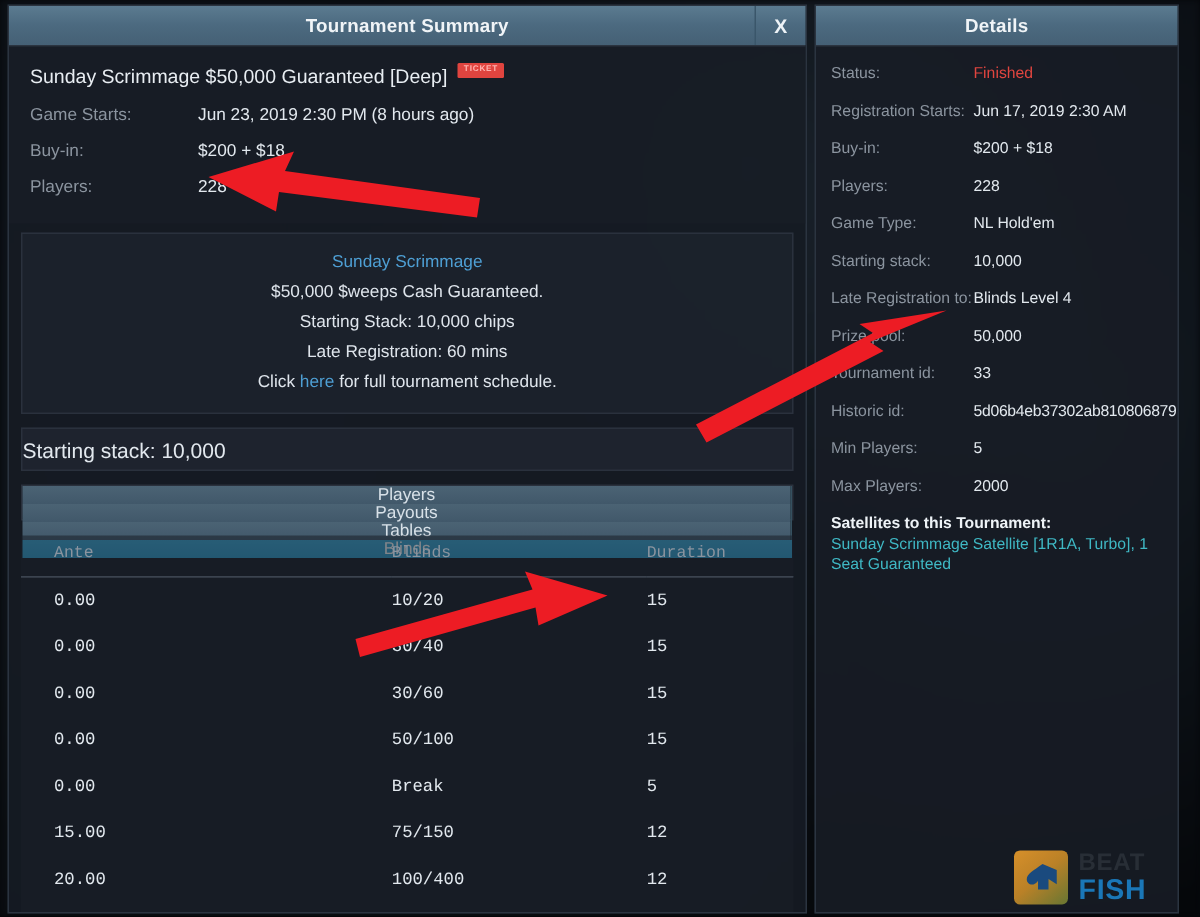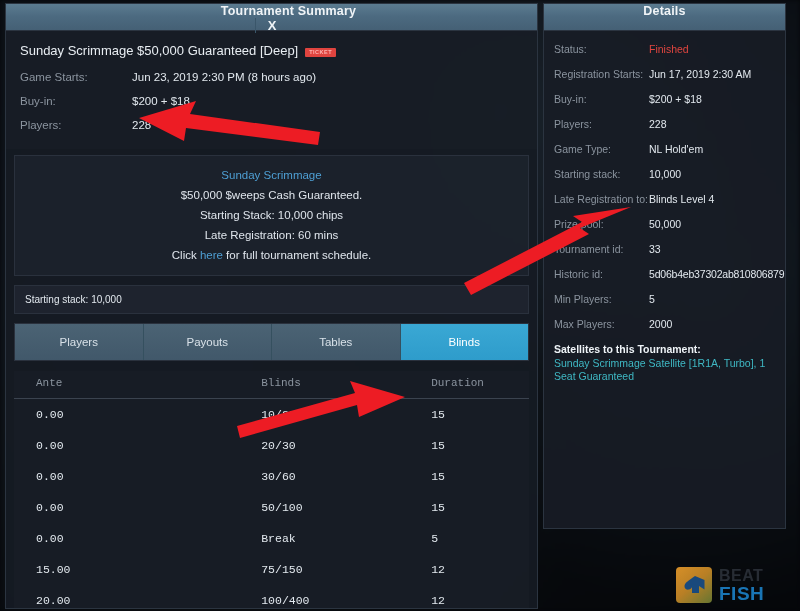--- a/index.html
+++ b/index.html
@@ -44,21 +44,20 @@
     flex-direction: column;
   }
 
   .titlebar {
     position: relative;
     height: 27px;
     background: linear-gradient(180deg, #5b7b90 0%, #4c6a80 48%, #456075 100%);
     border-bottom: 1px solid #2b3440;
     display: flex;
     align-items: center;
-    flex-direction: column;
   }
   .titlebar-text {
     flex: 1;
     text-align: center;
     font-size: 12.5px;
     font-weight: bold;
     color: #f0f4f7;
     letter-spacing: .2px;
     padding-left: 34px;
   }
@@ -78,21 +77,21 @@
   
   .info-head {
     padding: 12px 14px 6px 14px;
     background: rgba(26,31,40,0.55);
   }
   .tourney-name {
     font-size: 13px;
     color: #e8edf2;
     margin-bottom: 13px;
     display: flex;
-    align-items: flex-end;
+    align-items: flex-start;
     gap: 7px;
   }
   .ticket-badge {
     display: inline-block;
     background: #e0443f;
     color: #ffb3b0;
     font-size: 5.5px;
     font-weight: bold;
     letter-spacing: .5px;
     padding: 2px 4px 2px 4px;
@@ -136,31 +135,31 @@
   .desc-link { color: #4e9fd4; cursor: pointer; }
 
   
   .stack-strip {
     margin: 9px 8px 0 8px;
     background: rgba(32,38,48,0.85);
     border: 1px solid #2a313d;
     height: 29px;
     display: flex;
     align-items: center;
-    padding-left: 10px;
-    font-size: 10px;
+    font-size: 14px;
     color: #e2e8ee;
   }
 
   
   .tabs {
     margin: 9px 8px 0 8px;
     display: flex;
-    height: 38px;
+    height: 24px;
     border: 1px solid #2a313d;
+    flex-direction: column;
   }
   .tab {
     flex: 1;
     display: flex;
     align-items: center;
     justify-content: center;
     font-size: 11.5px;
     color: #d8e1e8;
     background: linear-gradient(180deg, #4b6374 0%, #41586a 100%);
     border-right: 1px solid #35505f;
@@ -195,21 +194,21 @@
     padding: 9px 0 9px 0;
   }
   .col-ante  { width: 48%; padding-left: 22px !important; }
   .col-blind { width: 33%; }
   .col-dur   { width: 19%; }
 
   
   .details-window {
     position: absolute;
     left: 543px; top: 3px;
-    width: 243px; height: 526px;
+    width: 243px; height: 606px;
     background: rgba(24,29,38,0.88);
     border: 1px solid #2b3440;
     display: flex;
     flex-direction: column;
   }
   .details-body {
     padding: 12px 0 0 0;
     flex: 1;
   }
   .d-row {
@@ -337,21 +336,21 @@
           </tr>
         </thead>
         <tbody>
           <tr>
             <td class="col-ante">0.00</td>
             <td class="col-blind">10/20</td>
             <td class="col-dur">15</td>
           </tr>
           <tr>
             <td class="col-ante">0.00</td>
-            <td class="col-blind">20/30</td>
+            <td class="col-blind">30/40</td>
             <td class="col-dur">15</td>
           </tr>
           <tr>
             <td class="col-ante">0.00</td>
             <td class="col-blind">30/60</td>
             <td class="col-dur">15</td>
           </tr>
           <tr>
             <td class="col-ante">0.00</td>
             <td class="col-blind">50/100</td>

